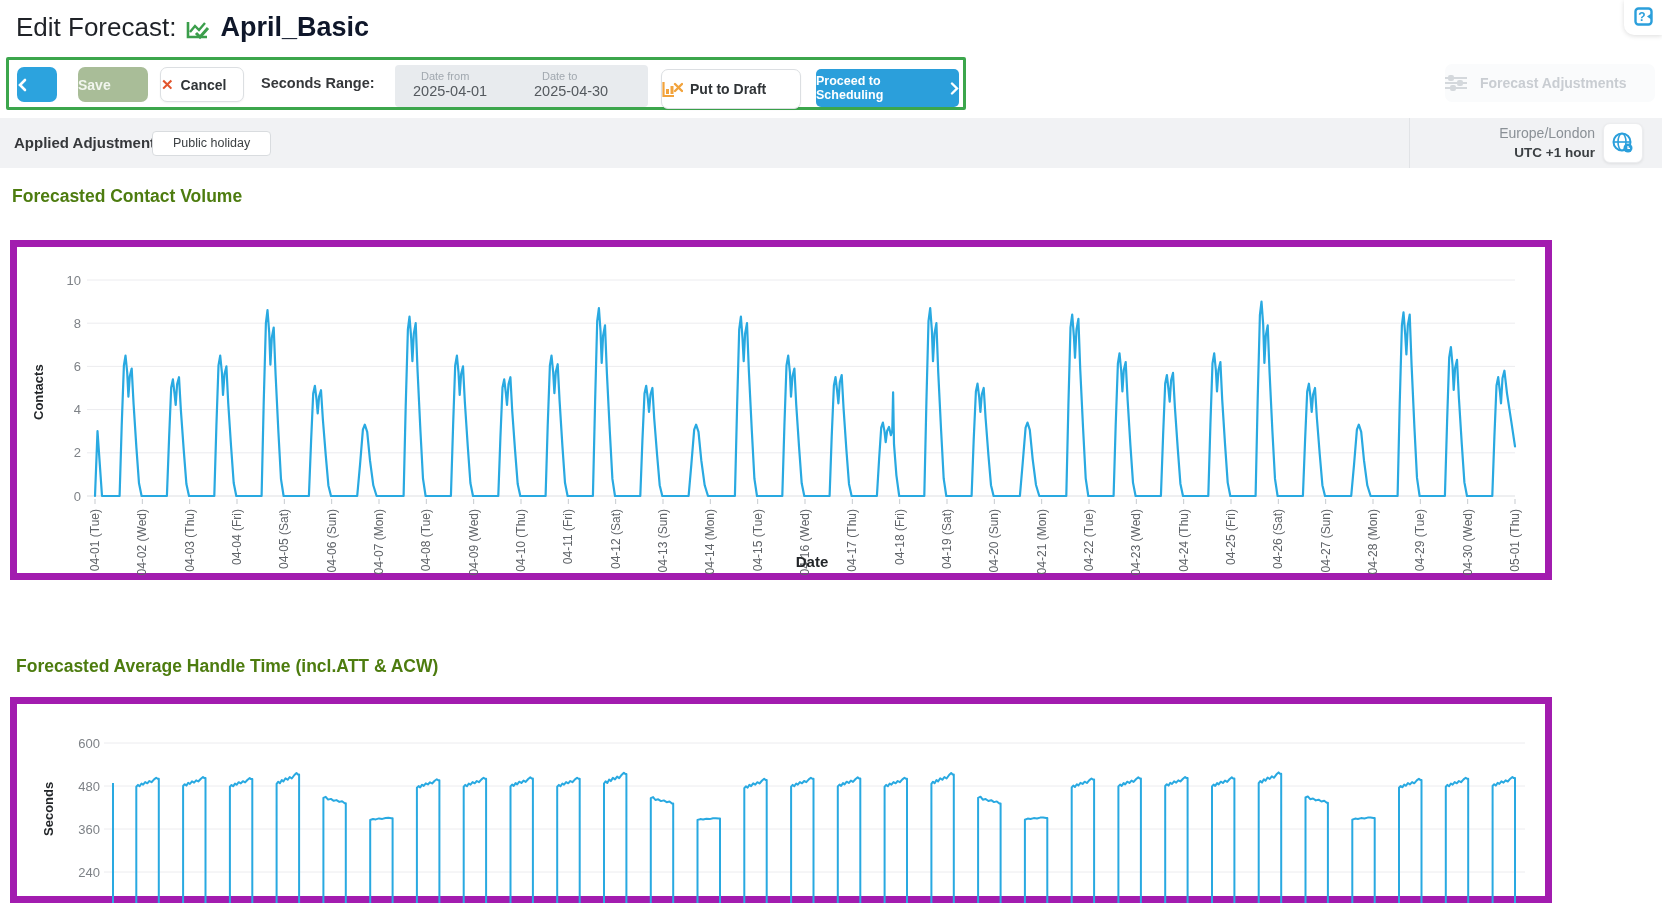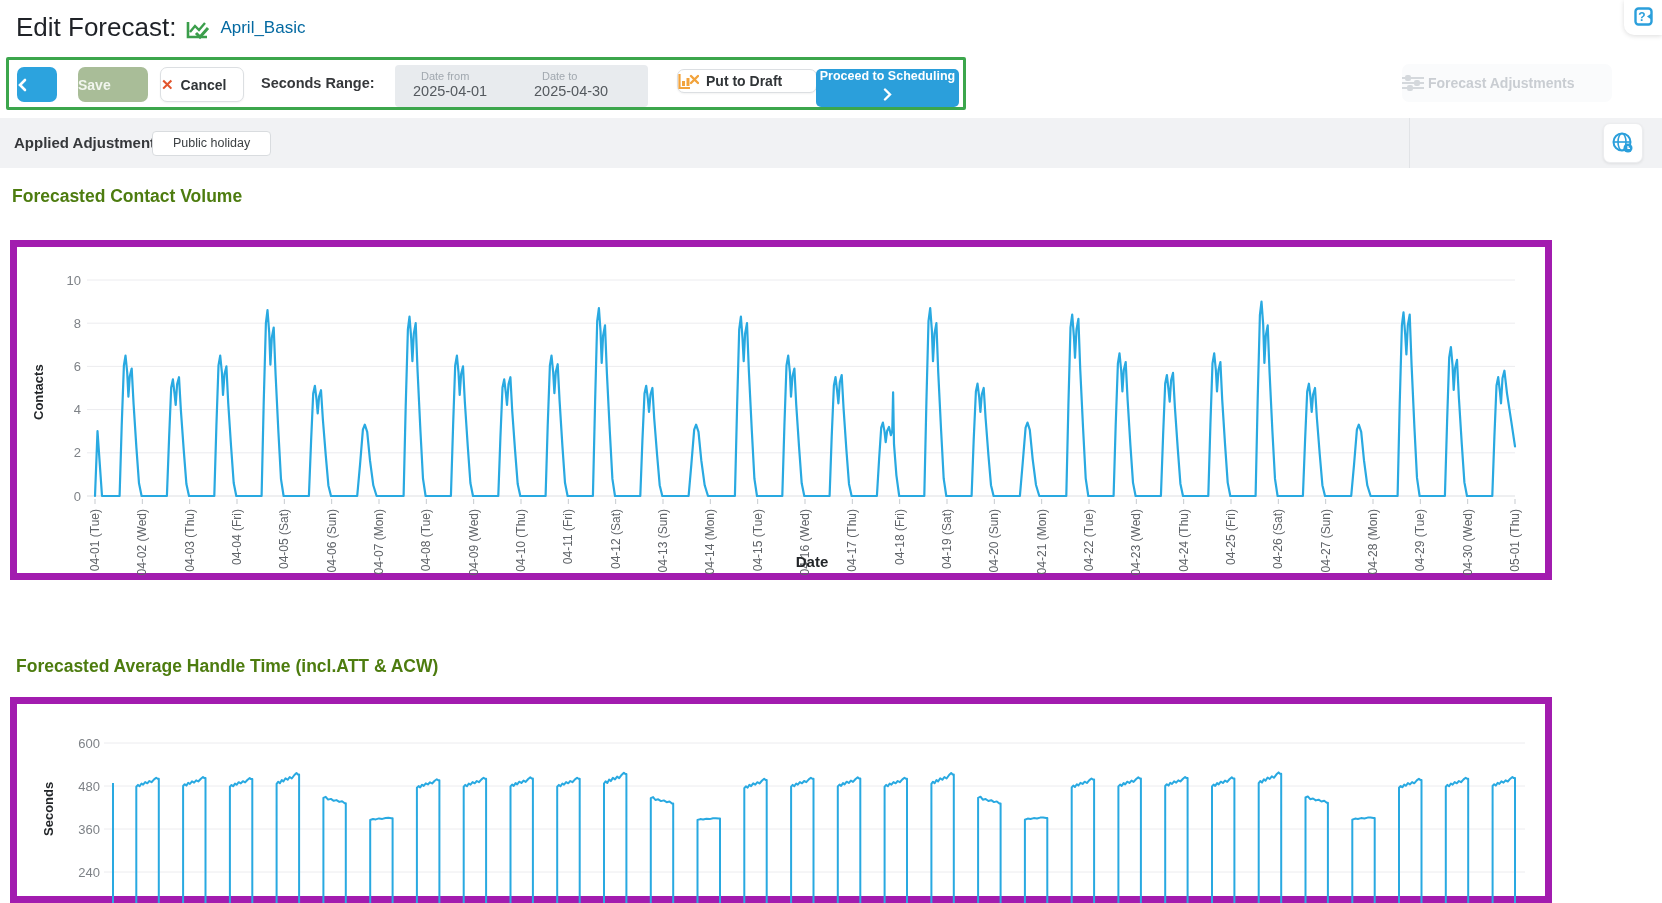--- a/index.html
+++ b/index.html
@@ -2,41 +2,41 @@
 <html><head>
 <meta charset="utf-8">
 <style>
   * { margin:0; padding:0; box-sizing:border-box; }
   html,body { width:1662px; height:903px; overflow:hidden; background:#fff;
     font-family:"Liberation Sans", sans-serif; position:relative; }
   .abs { position:absolute; }
 
   
   .page-title { left:16px; top:12px; font-size:26px; font-weight:500; color:#1F2227; display:flex; align-items:center; gap:10px;}
-  .forecast-link { color:#0369a1; font-size:17px; font-weight:400; text-decoration:none; cursor:pointer;}
+  .forecast-link { color:#0f172a; font-size:27px; font-weight:700; text-decoration:none; cursor:pointer;}
   .help-tab { left:1624px; top:0; width:38px; height:35px; background:#fff; border-radius:0 0 0 10px;
     box-shadow:0 1px 5px rgba(0,0,0,.14); display:flex; align-items:flex-start; justify-content:center; padding-top:7px; cursor:pointer;}
 
   
   .toolbar-box { left:6px; top:57px; width:960px; height:53px; border:3px solid #3CA64C; background:#fff; border-radius:2px;}
   .btn { position:absolute; display:flex; align-items:center; justify-content:flex-start; gap:7px;
     font-size:14px; font-weight:bold; border-radius:7px; cursor:pointer; }
   .btn-back { left:8px; top:7px; width:40px; height:35px; background:#2CA3DE; }
   .btn-save { left:69px; top:7px; width:70px; height:35px; background:#A9BD98; color:#F2F6EE; cursor:default;}
   .btn-white { background:#fff; border:1px solid #DCDFE2; color:#303437; box-shadow:0 1px 2px rgba(0,0,0,.05);}
   .btn-cancel { left:151px; top:7px; width:84px; height:35px; }
   .x-glyph { color:#E2542C; font-size:15px; font-weight:bold; }
   .range-label { position:absolute; left:252px; top:0; height:47px; line-height:47px; font-size:14.5px; font-weight:bold; color:#36383B;}
   .date-field { position:absolute; top:5px; width:132px; height:42px; background:#E8EBEE; border-radius:4px; padding:5px 0 0 18px; cursor:pointer;}
   .date-field .dlab { font-size:11px; color:#A1A8AF; padding-left:8px;}
   .date-field .dval { font-size:14.5px; color:#54595E; margin-top:1px;}
   .df-from { left:386px; } .df-to { left:507px; }
-  .btn-draft { left:668px; top:9px; width:140px; height:24px; }
-  .btn-proceed { left:807px; top:9px; width:143px; height:38px; background:#2B9FDB; color:#fff; border-radius:5px; font-size:12.5px; gap:5px;flex-direction:column;}
-  .btn-adjust { left:1402px; top:64px; width:210px; height:38px; background:#FAFBFC; color:#C9CDD2; border-radius:7px; font-size:14px; gap:4px; cursor:default;}
+  .btn-draft { left:652px; top:9px; width:140px; height:40px; }
+  .btn-proceed { left:807px; top:9px; width:143px; height:38px; background:#2B9FDB; color:#fff; border-radius:5px; font-size:12.5px; gap:5px;}
+  .btn-adjust { left:1445px; top:64px; width:210px; height:38px; background:#FAFBFC; color:#C9CDD2; border-radius:7px; font-size:14px; gap:13px; cursor:default;}
 
   
   .strip { left:0; top:118px; width:1662px; height:50px; background:#F1F2F4; }
   .strip-label { position:absolute; left:14px; top:0; height:50px; line-height:50px; font-size:15px; font-weight:bold; color:#36383B;}
   .chip { position:absolute; left:152px; top:13px; height:25px; line-height:23px; padding:0 20px; background:#fff;
     border:1px solid #D9DCDF; border-radius:4px; font-size:12.5px; color:#3C4043;}
   .tz-divider { position:absolute; left:1409px; top:0; height:50px; border-left:1px solid #E1E3E6; }
   .tz-block { position:absolute; left:1409px; top:6px; width:186px; text-align:right; }
   .tz-region { font-size:14px; color:#8A9096; line-height:19px;}
   .tz-offset { font-size:13.5px; color:#3C4043; font-weight:bold; line-height:19px;}
@@ -139,20 +139,24 @@
       </g>
     </svg>
   </span>
   <span>Forecast Adjustments</span>
 </div>
 
 <div class="abs strip">
   <div class="strip-label">Applied Adjustments:</div>
   <div class="chip">Public holiday</div>
   <div class="tz-divider"></div>
+  <div class="tz-block">
+    <div class="tz-region">Europe/London</div>
+    <div class="tz-offset">UTC +1 hour</div>
+  </div>
   <div class="globe-btn">
     <span>
       <svg width="24" height="24" viewBox="0 0 24 24">
         <circle cx="11" cy="11" r="8.5" fill="none" stroke="#2B9FDB" stroke-width="2"></circle>
         <ellipse cx="11" cy="11" rx="4" ry="8.5" fill="none" stroke="#2B9FDB" stroke-width="1.6"></ellipse>
         <line x1="2.5" y1="11" x2="19.5" y2="11" stroke="#2B9FDB" stroke-width="1.6"></line>
         <circle cx="17" cy="17" r="4.5" fill="#2B9FDB"></circle>
         <path d="M17 15 V17.3 H19" stroke="#fff" stroke-width="1.2" fill="none"></path>
       </svg>
     </span>

